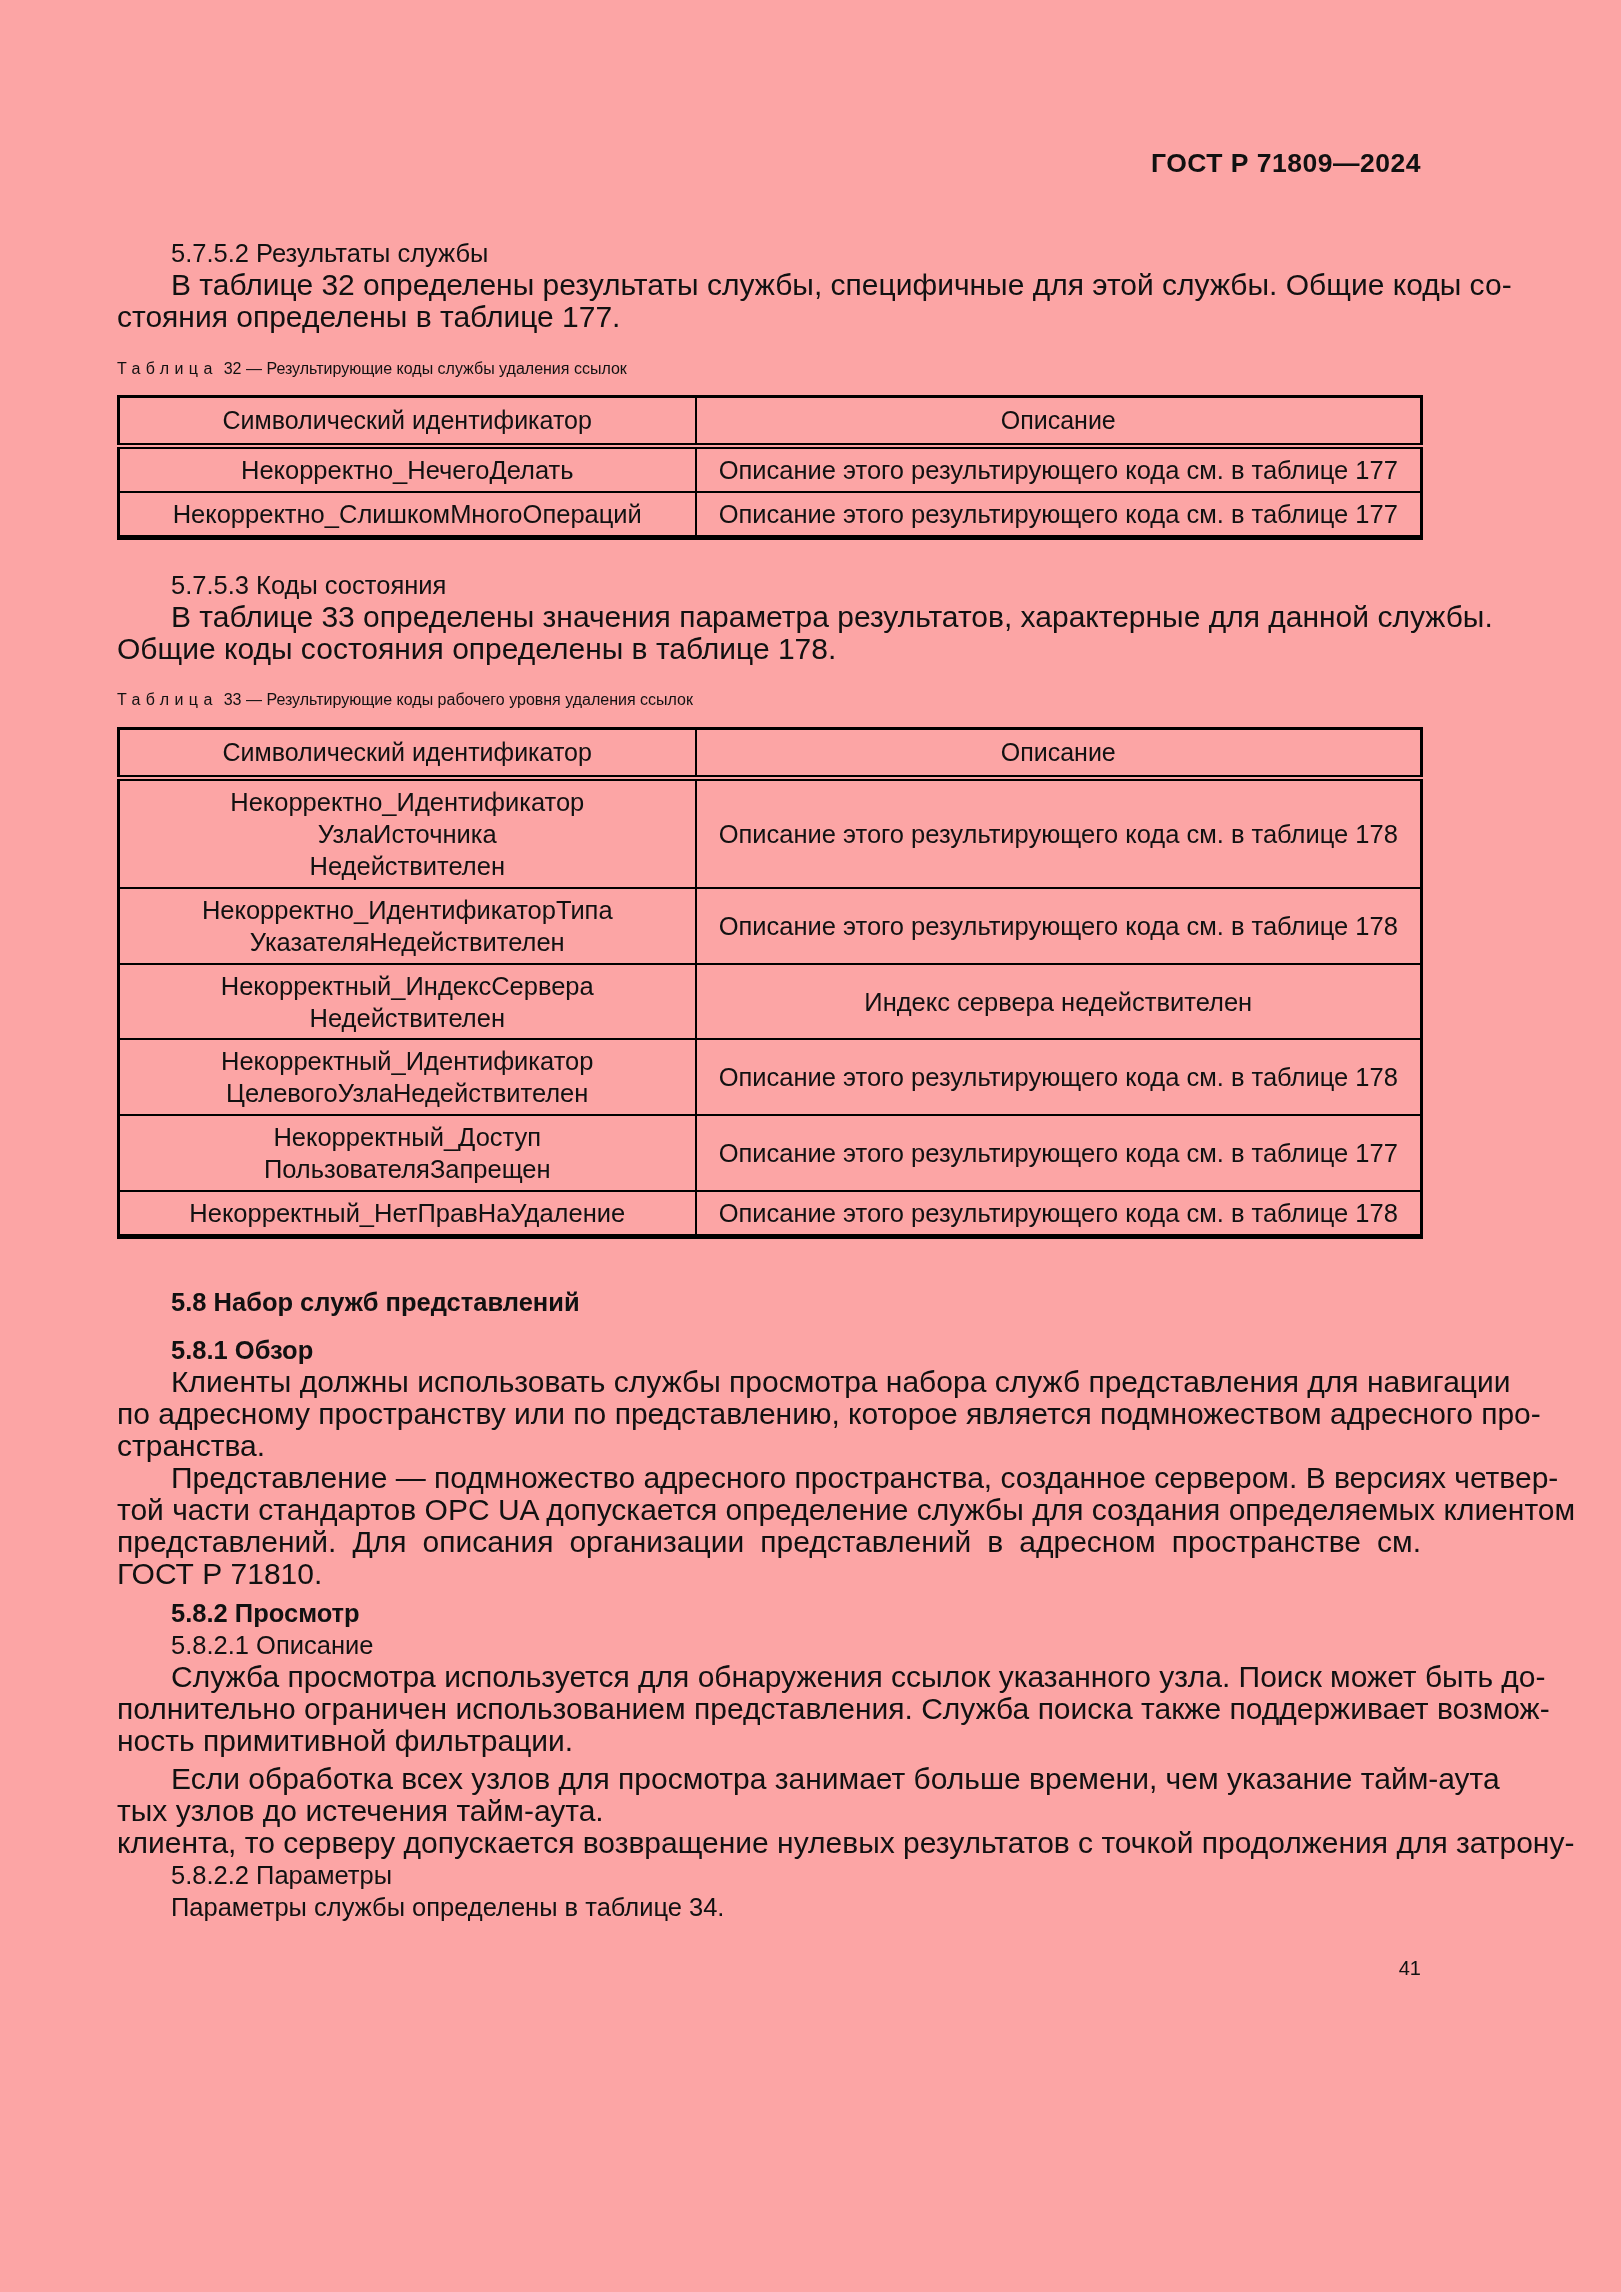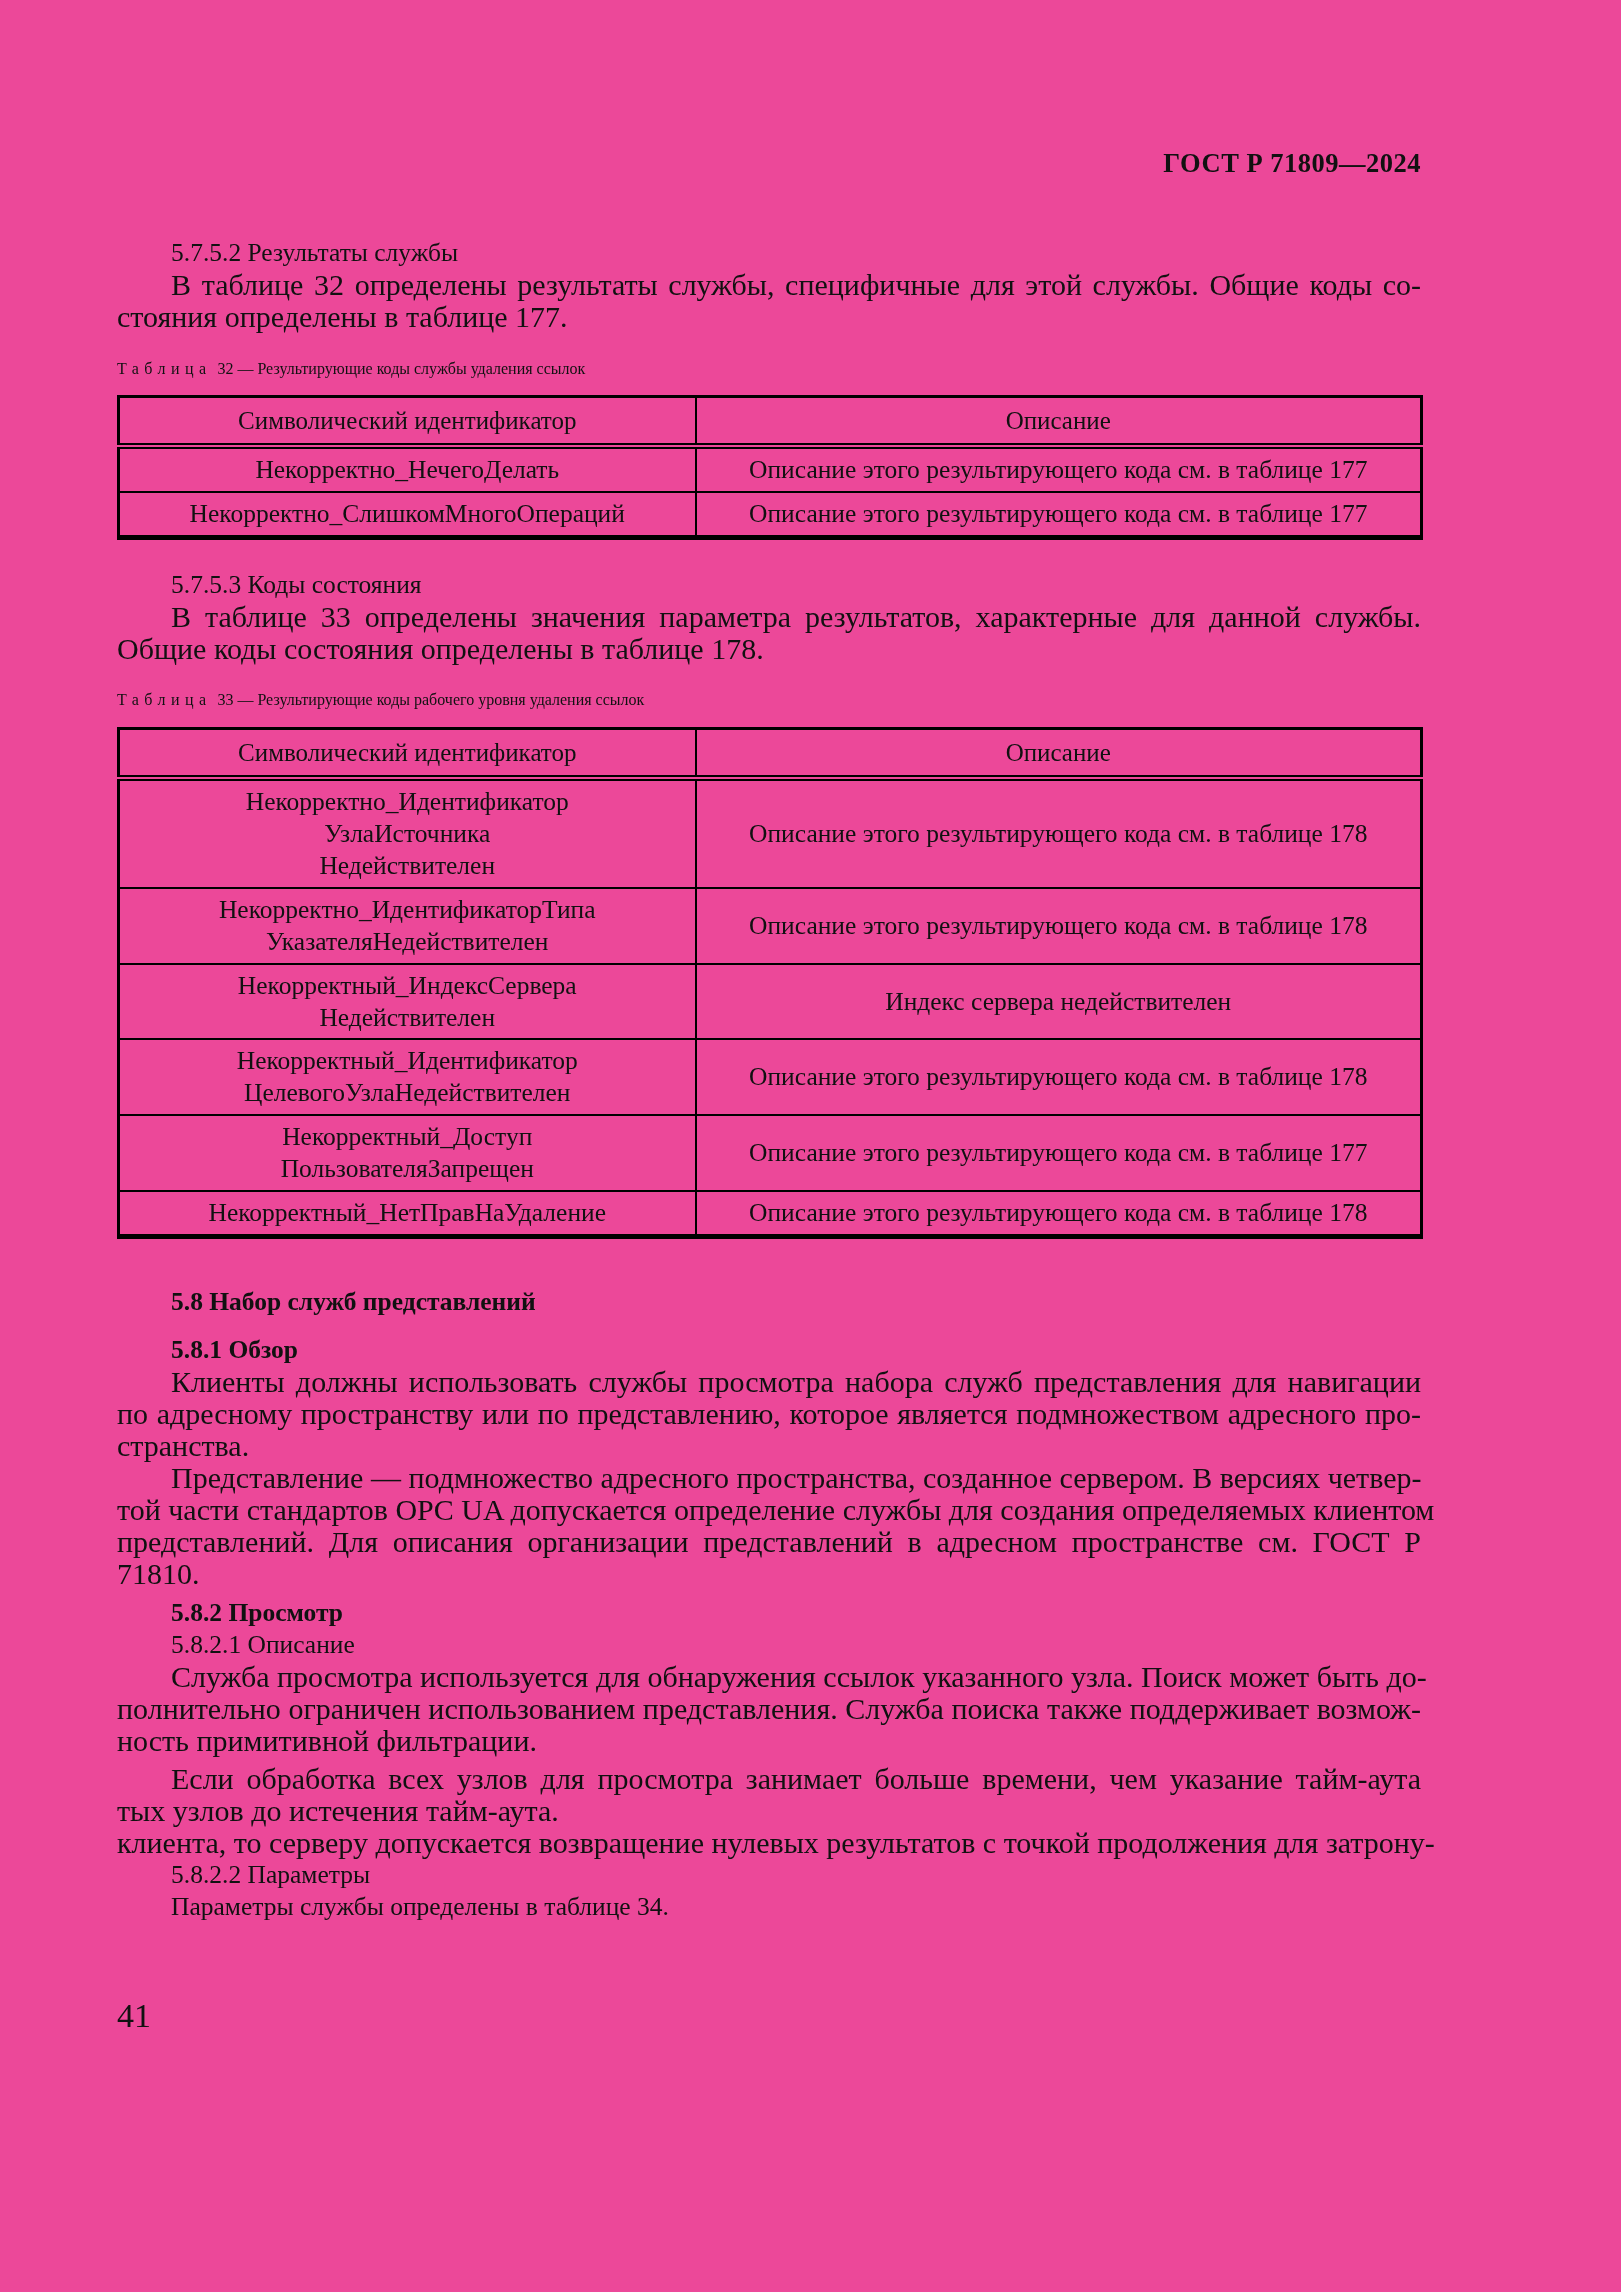--- a/index.html
+++ b/index.html
@@ -1,22 +1,22 @@
 <!DOCTYPE html>
 <html><head>
 <meta charset="utf-8">
 <style>
   html, body { margin: 0; padding: 0; background: #e8e8e8; }
   .page {
     position: relative;
     width: 1621px;
     height: 2293px;
-    background: #ec4899;
+    background: #fca5a5;
     overflow: hidden;
-    font-family: Liberation Serif, serif;
+    font-family: Liberation Sans, sans-serif;
     color: #111;
   }
   .content {
     position: absolute;
     left: 117px;
     top: 147px;
     width: 1304px;
   }
   .doc-header {
     font-size: 26.5px;
@@ -80,23 +80,24 @@
     line-height: 32px;
     vertical-align: middle;
     padding: 4.9px 15.7px;
   }
   td.id-cell { white-space: pre-line; }
   .col-id { width: 577px; }
   .col-desc { width: 726px; }
   .page-number {
     position: absolute;
     left: 117px;
-    top: 2000px;
+    top: 1952px;
     width: 1304px;
-    font-size: 34px;
+    text-align: right;
+    font-size: 20px;
     line-height: 32px;
   }
 </style>
 </head>
 <body>
 
 <div class="page">
   <div class="content">
 
     <div class="doc-header">ГОСТ Р 71809—2024</div>

